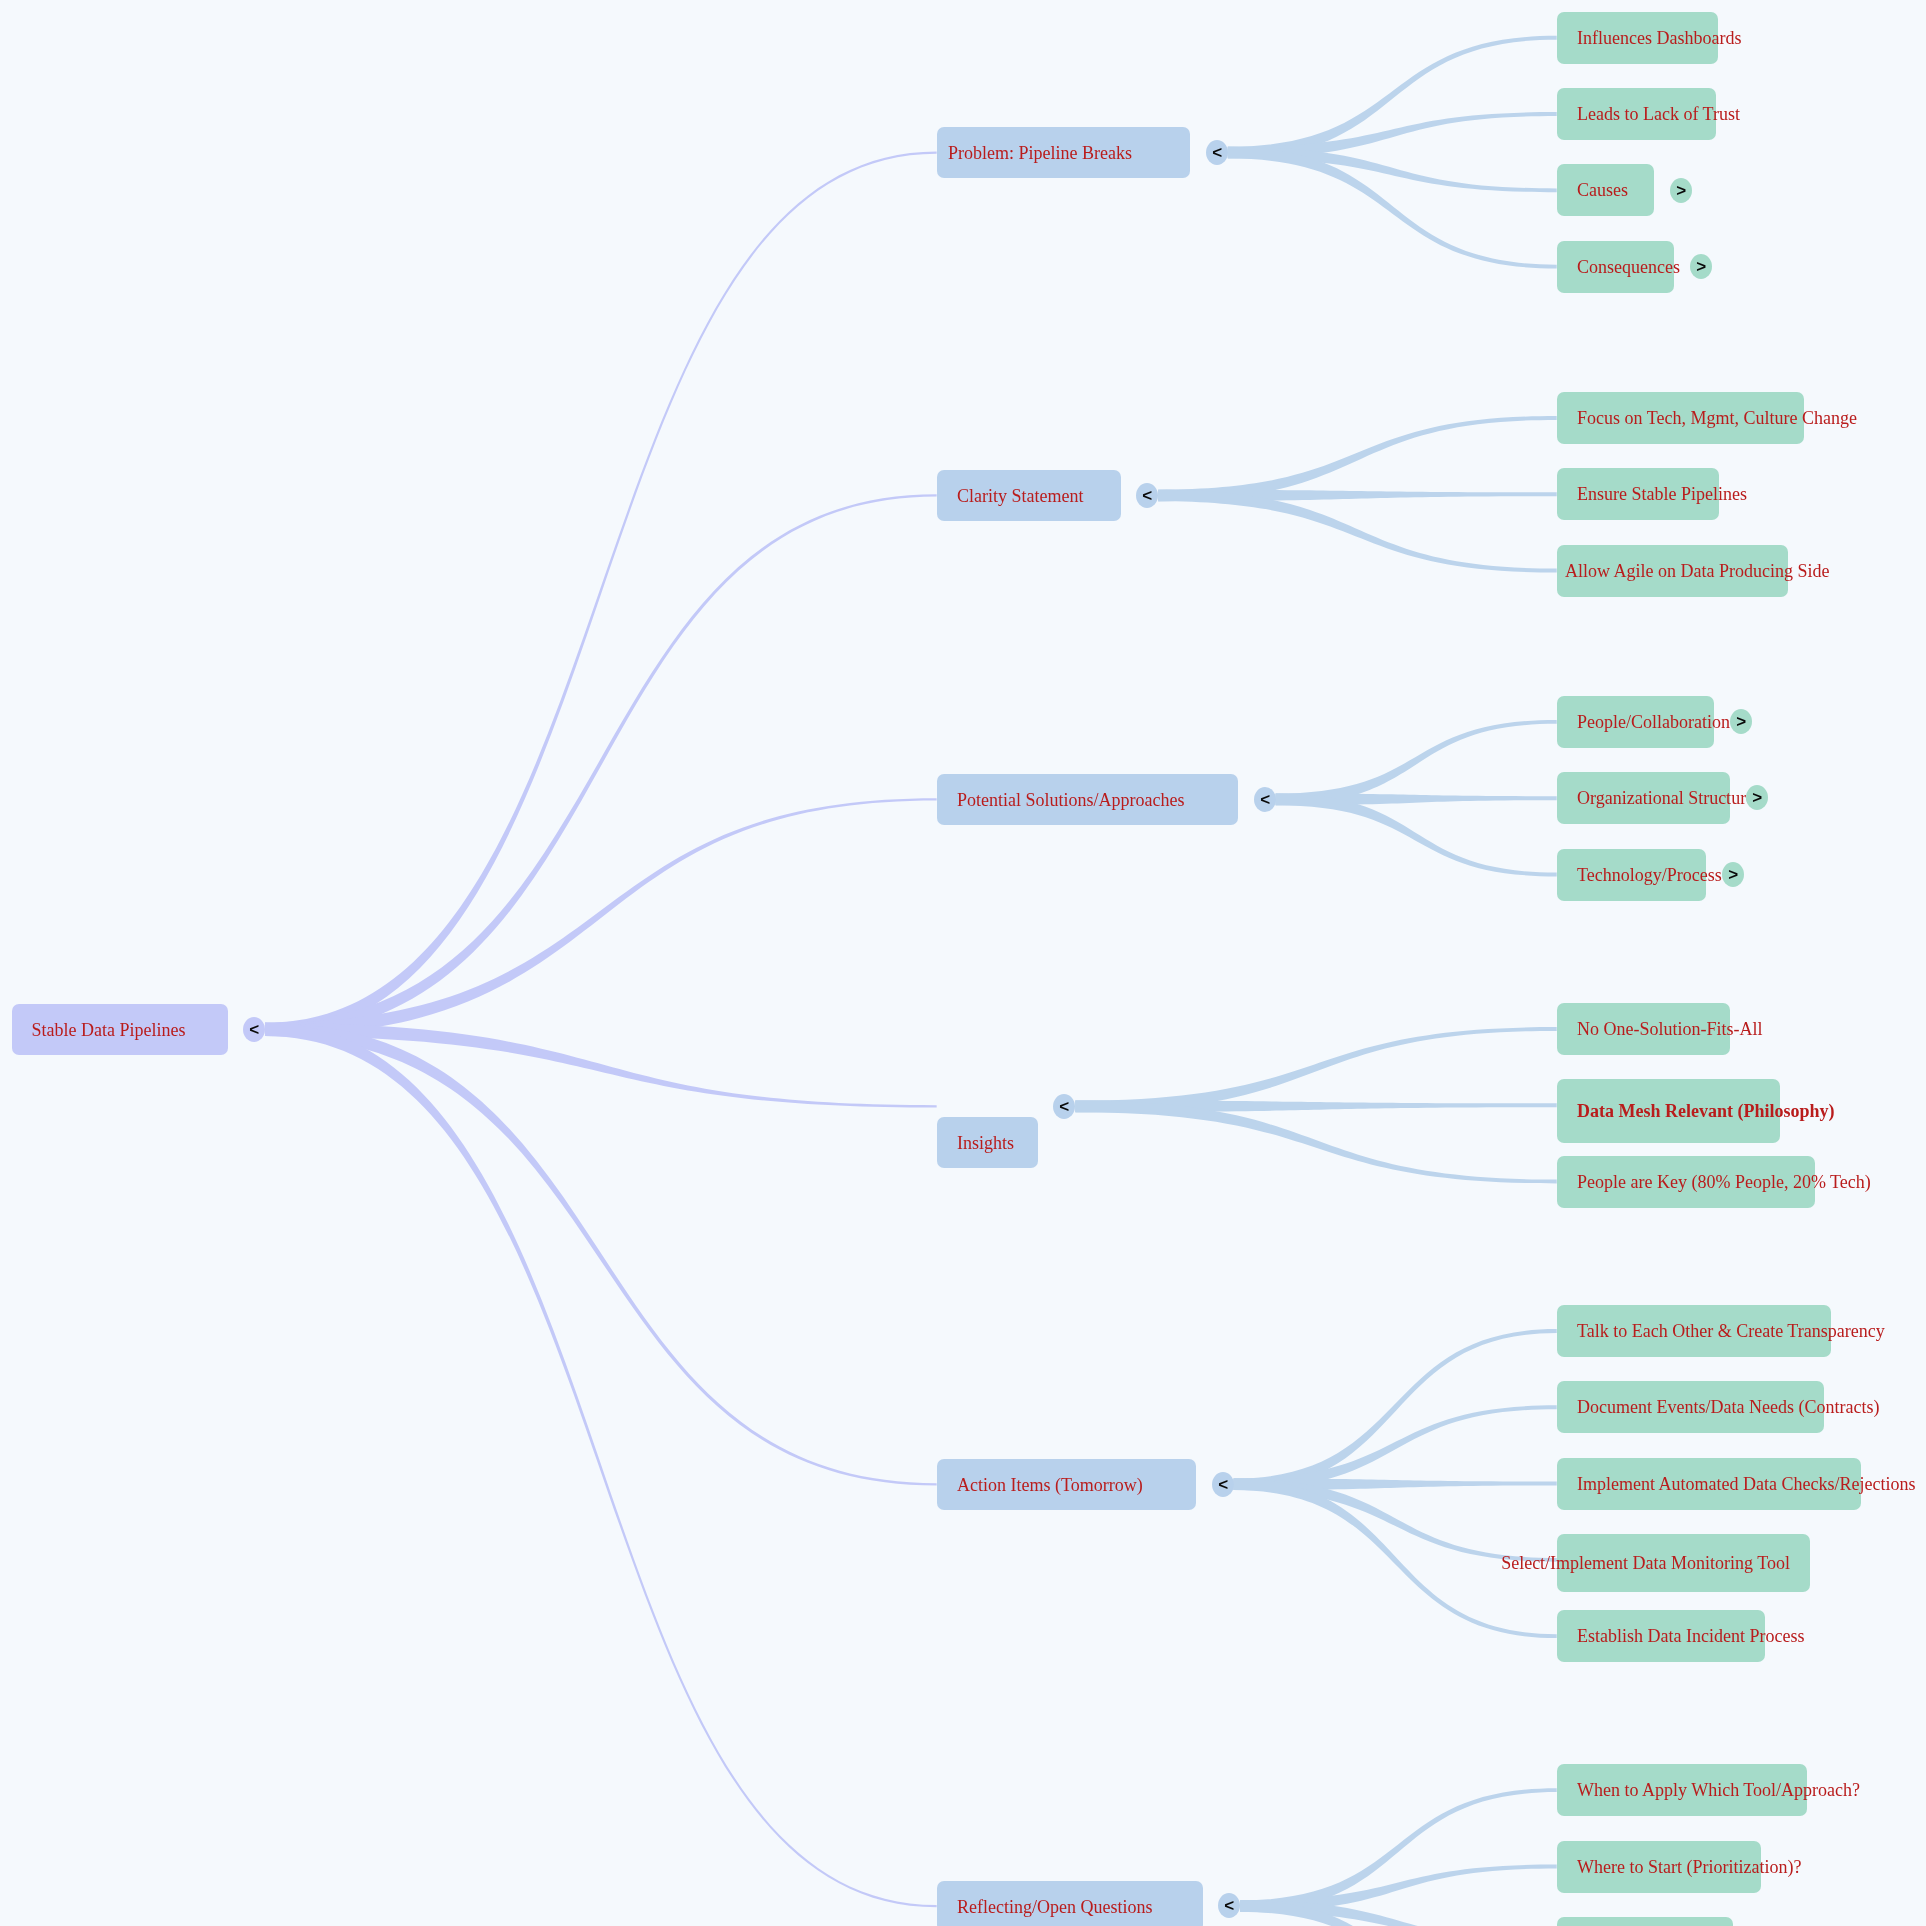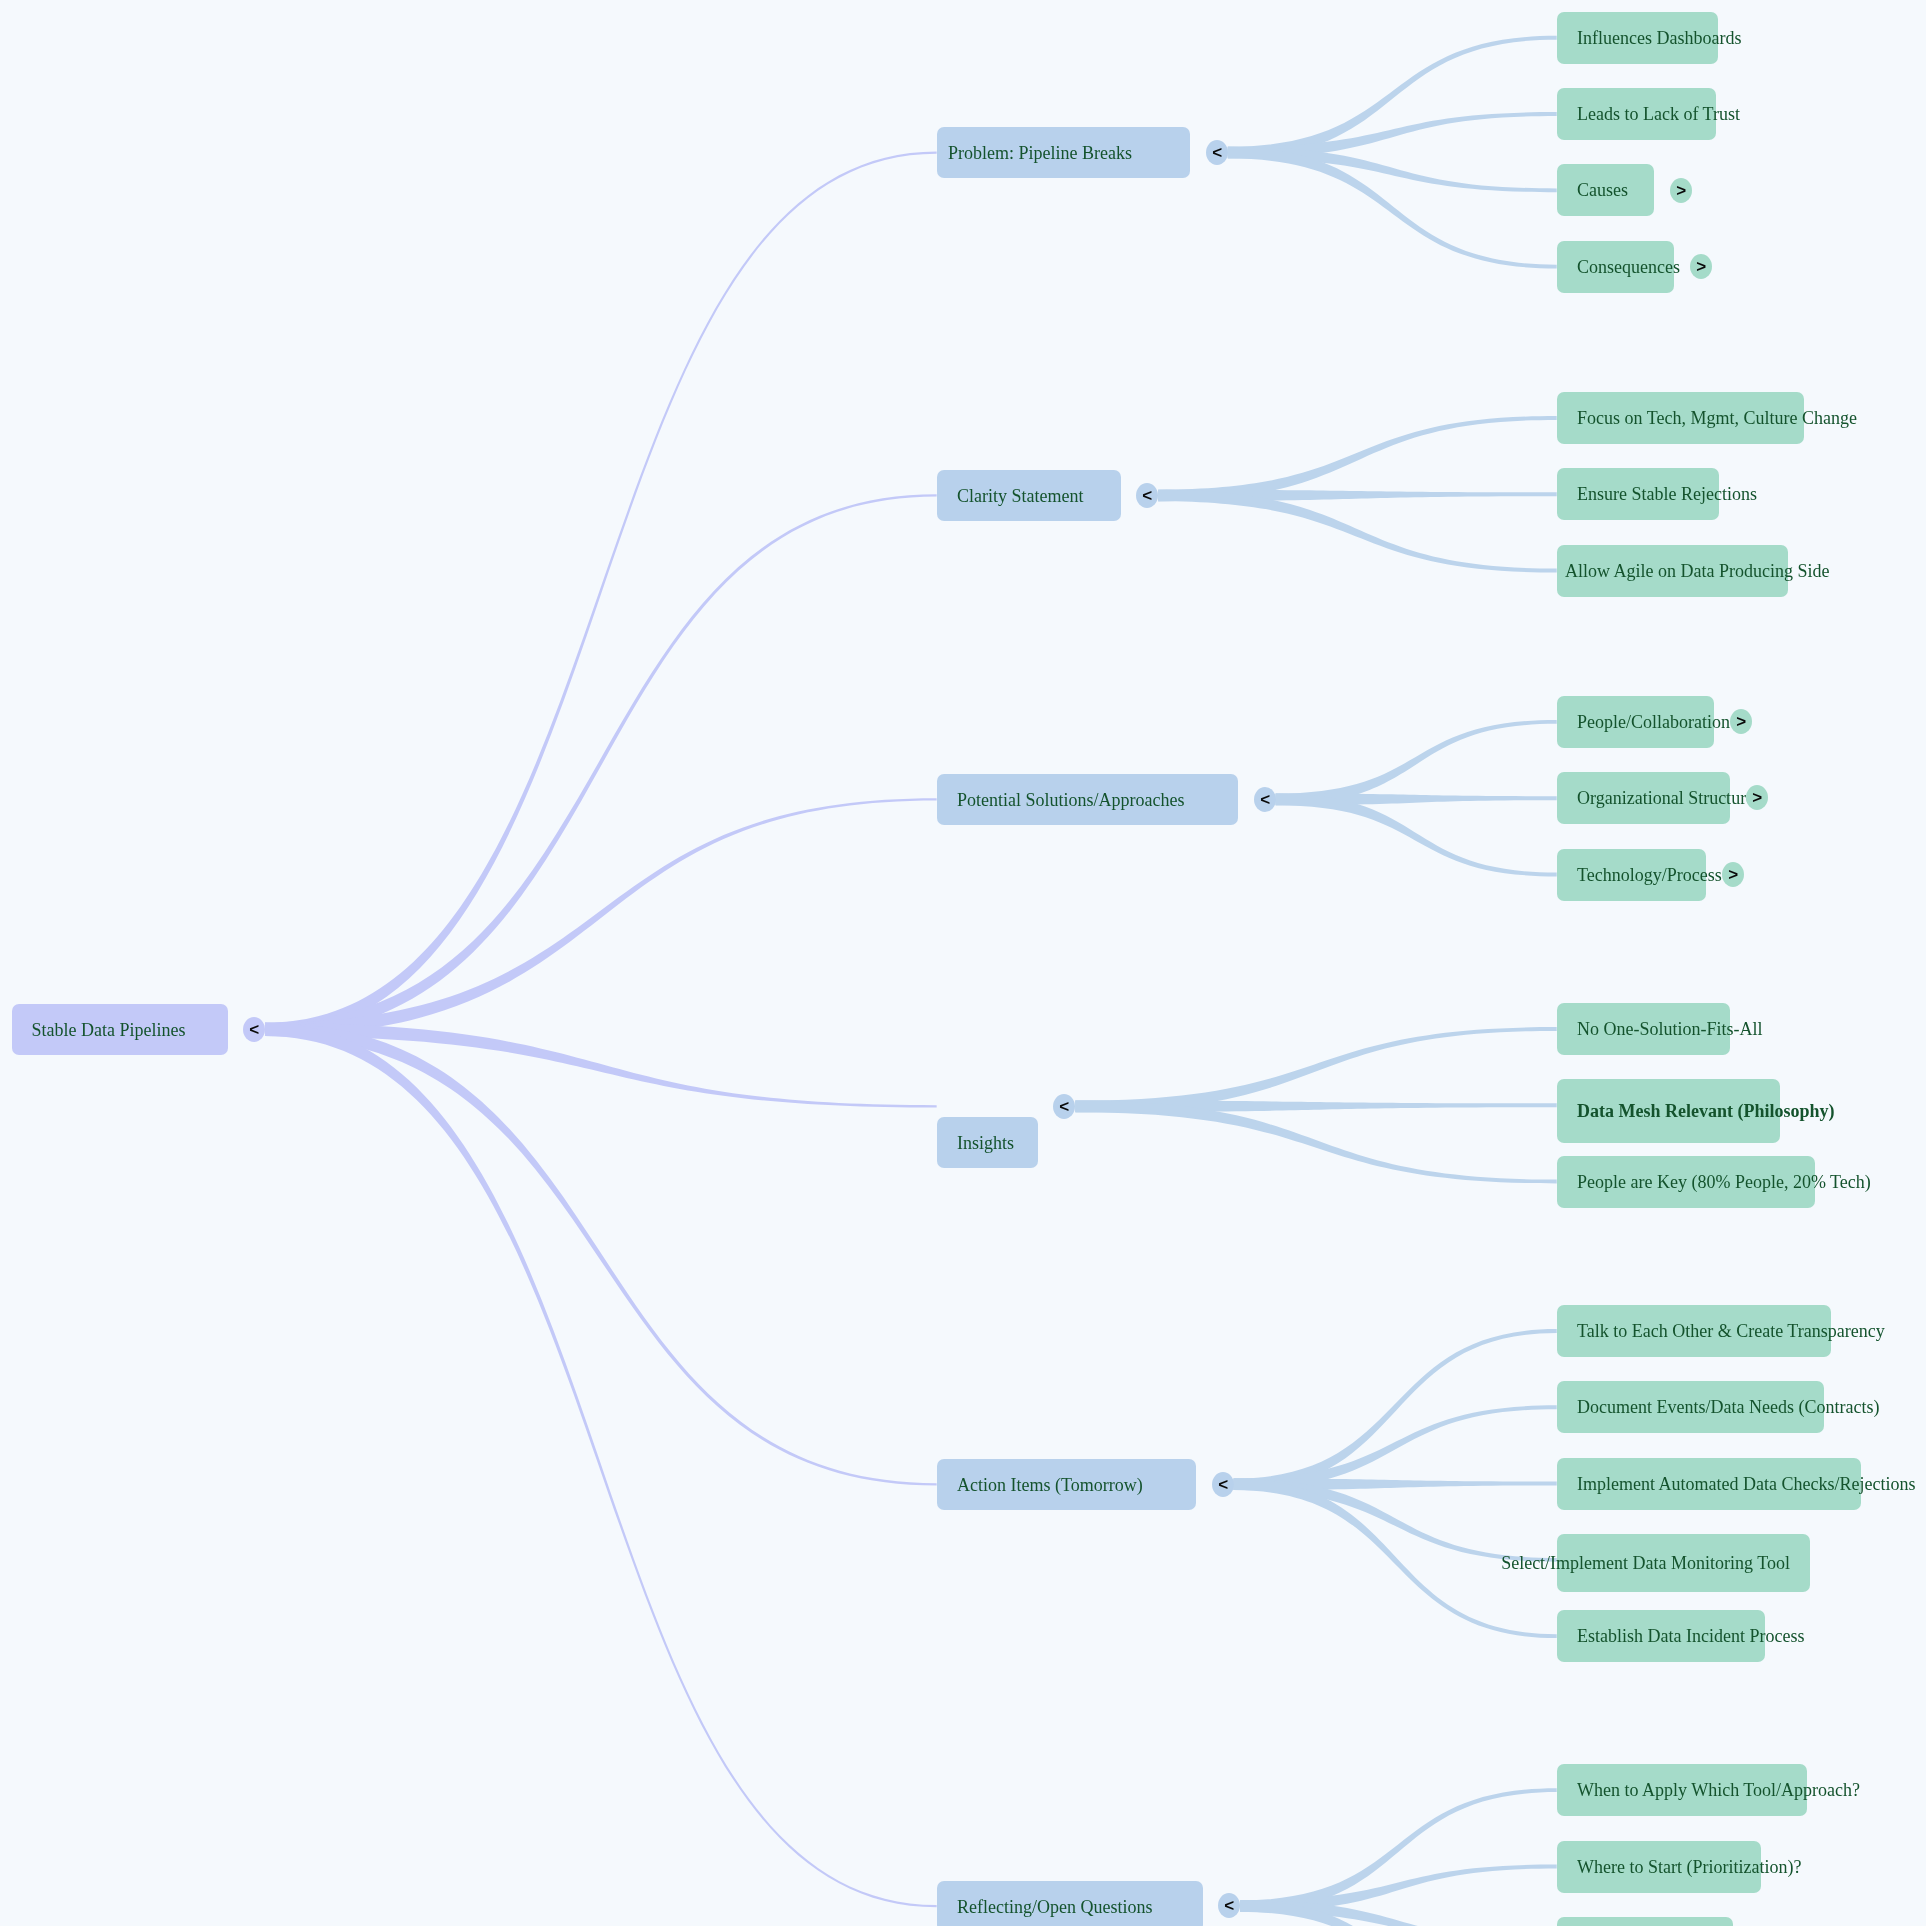--- a/index.html
+++ b/index.html
@@ -27,21 +27,21 @@
     height: 2056px;
     pointer-events: none;
   }
   .node {
     position: absolute;
     box-sizing: border-box;
     display: flex;
     align-items: center;
     justify-content: flex-start;
     border-radius: 7px;
-    color: #14532d;
+    color: #b91c1c;
     white-space: nowrap;
     line-height: 1;
   }
   .node-label {
     display: block;
     white-space: nowrap;
   }
   .node-root {
     background: #c3c9f8;
     padding: 0 20px;
@@ -136,21 +136,21 @@
       </div>
       <div class="toggle toggle-l2" style="left: 1690px; top: 254px;">&gt;</div>
       <div class="node node-l1" style="left: 937px; top: 470px; width: 184px; height: 51px;">
         <span class="node-label">Clarity Statement</span>
       </div>
       <div class="toggle toggle-l1" style="left: 1136px; top: 483px;">&lt;</div>
       <div class="node node-l2" style="left: 1557px; top: 392px; width: 247px; height: 52px;">
         <span class="node-label">Focus on Tech, Mgmt, Culture Change</span>
       </div>
       <div class="node node-l2" style="left: 1557px; top: 468px; width: 162px; height: 52px;">
-        <span class="node-label">Ensure Stable Rejections</span>
+        <span class="node-label">Ensure Stable Pipelines</span>
       </div>
       <div class="node node-l2" style="left: 1557px; top: 545px; width: 231px; height: 52px; padding-left: 8px;">
         <span class="node-label">Allow Agile on Data Producing Side</span>
       </div>
       <div class="node node-l1" style="left: 937px; top: 774px; width: 301px; height: 51px;">
         <span class="node-label">Potential Solutions/Approaches</span>
       </div>
       <div class="toggle toggle-l1" style="left: 1254px; top: 787px;">&lt;</div>
       <div class="node node-l2" style="left: 1557px; top: 696px; width: 157px; height: 52px;">
         <span class="node-label">People/Collaboration</span>

